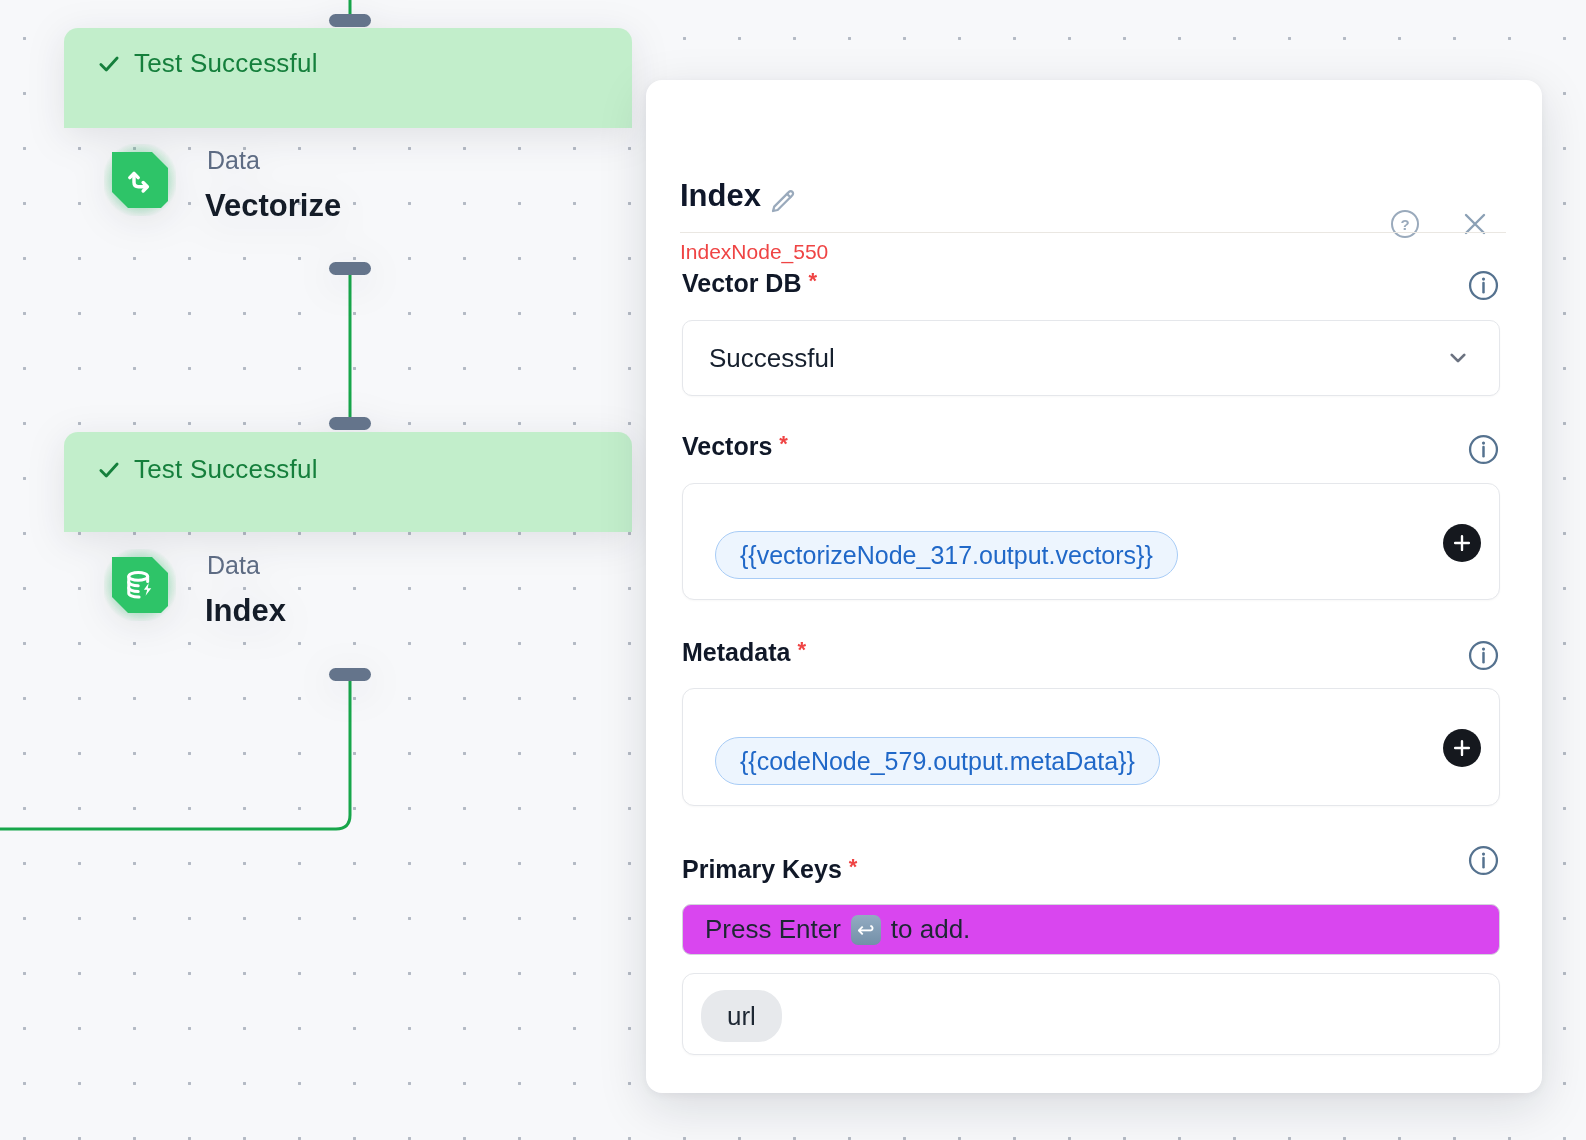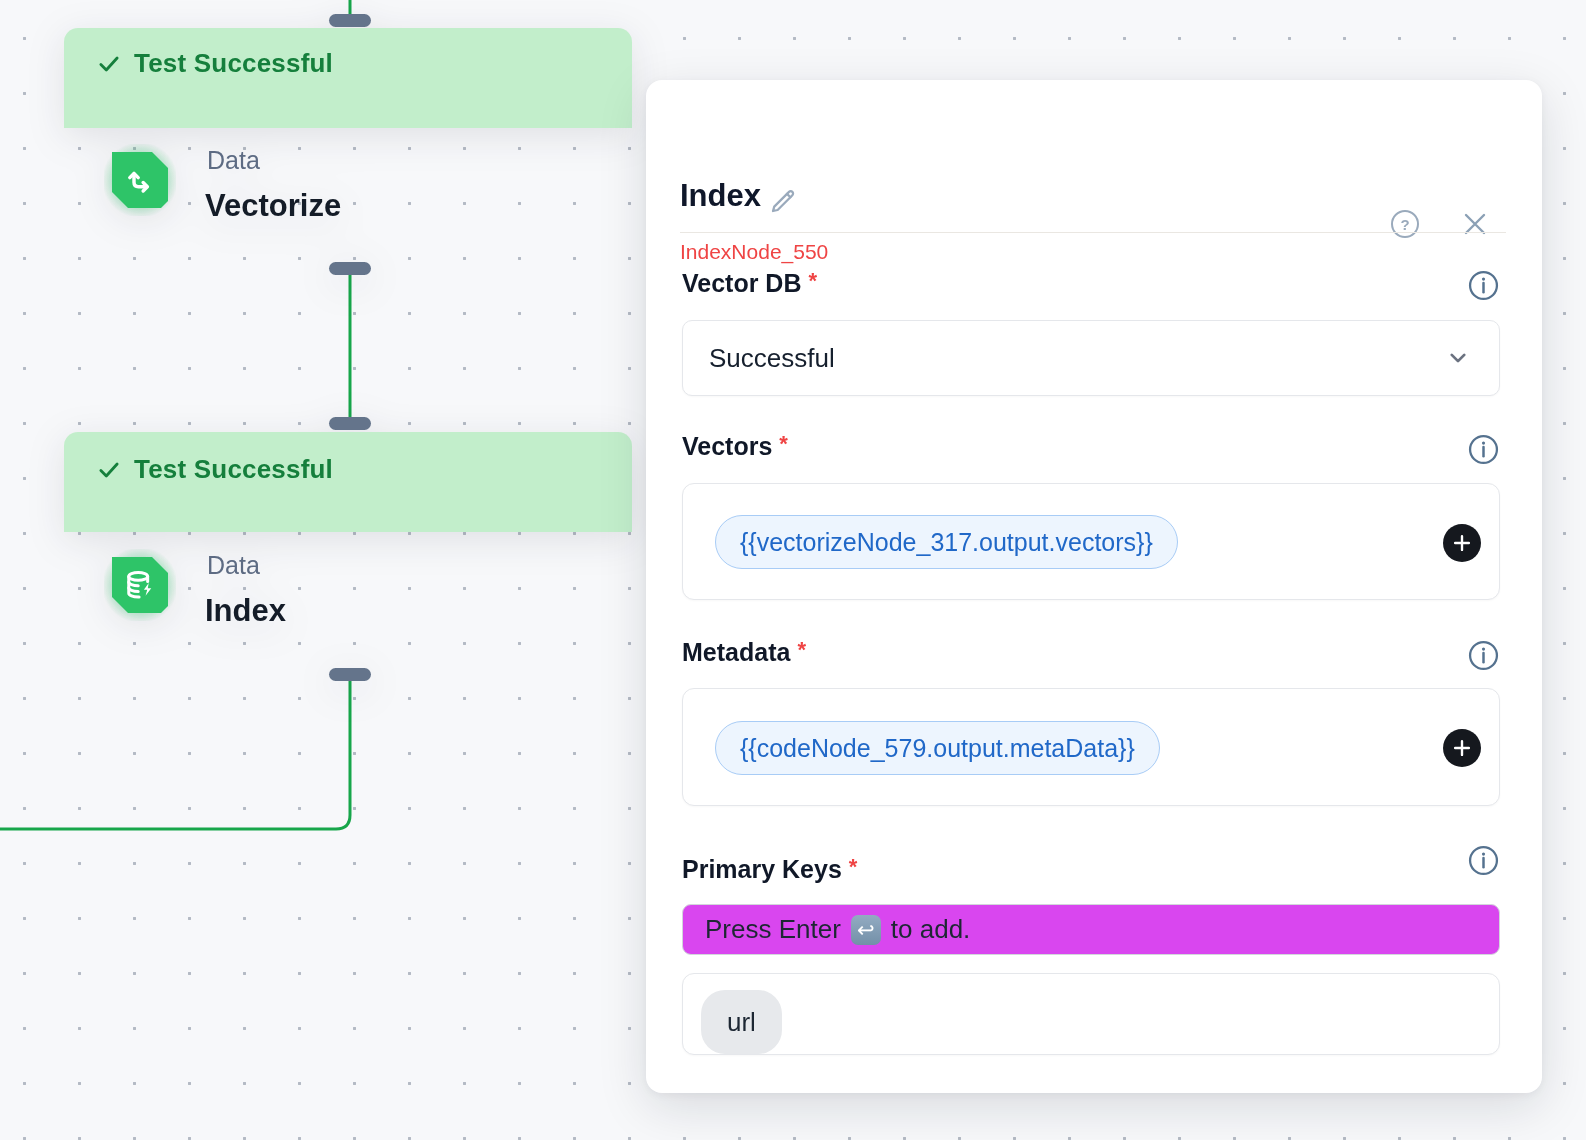--- a/index.html
+++ b/index.html
@@ -13,21 +13,21 @@
   
   .edges{position:absolute;inset:0;z-index:1;pointer-events:none;}
   
   .node{position:absolute;left:64px;width:568px;z-index:2;}
   .node-shadow{filter:drop-shadow(0 8px 18px rgba(15,23,42,.10));}
   .banner{
     position:absolute;left:0;top:0;width:100%;height:100px;
     background:#c2eecb;border-radius:14px 14px 0 0;
   }
   .status-row{position:absolute;left:32px;display:flex;align-items:center;gap:12px;}
-  .status-text{font-size:26px;font-weight:bold;color:#157f3c;letter-spacing:.2px;}
+  .status-text{font-size:26px;font-weight:normal;color:#157f3c;letter-spacing:.2px;}
   .card{
     position:absolute;left:0;background:#ffffff;
     clip-path:polygon(0 0, calc(100% - 30px) 0, 100% 30px, 100% calc(100% - 12px), calc(100% - 12px) 100%, 30px 100%, 0 calc(100% - 30px));
   }
   .card-outer{
     position:absolute;left:0;background:#17a64a;
     clip-path:polygon(0 0, calc(100% - 30px) 0, 100% 30px, 100% calc(100% - 12px), calc(100% - 12px) 100%, 30px 100%, 0 calc(100% - 30px));
   }
   .card-inner{
     position:absolute;inset:2.5px;background:#ffffff;
@@ -68,42 +68,42 @@
     display:flex;align-items:center;justify-content:space-between;
     padding:0 26px;cursor:pointer;box-shadow:0 1px 2px rgba(15,23,42,.03);
   }
   .select-value{font-size:26px;color:#16202e;}
   .fieldbox{
     position:absolute;left:36px;right:42px;box-sizing:border-box;
     border:1px solid #e5e7eb;border-radius:12px;background:#fff;
     box-shadow:0 1px 2px rgba(15,23,42,.03);
   }
   .chip{
-    position:absolute;left:32px;height:54px;display:inline-flex;align-items:center;
+    position:absolute;left:32px;height:48px;display:inline-flex;align-items:center;
     padding:8px 24px;border-radius:27px;background:#edf5fe;border:1.5px solid #a8ccf6;
-    font-size:25px;color:#2068c8;cursor:pointer;box-sizing:border-box;white-space:nowrap;
+    font-size:25px;color:#2068c8;cursor:pointer;box-sizing:border-box;white-space:nowrap;margin-top:16px;
   }
   .plus-btn{
     position:absolute;right:18px;width:38px;height:38px;border-radius:50%;
     background:#15181e;display:flex;align-items:center;justify-content:center;cursor:pointer;
   }
   .ghost-input{
     position:absolute;left:36px;right:42px;height:51px;box-sizing:border-box;
     background:#d946ef;border:1px solid #d2d6db;border-radius:9px;
     display:flex;align-items:center;gap:10px;padding:0 22px;
     font-size:26px;color:#1d2733;cursor:text;
   }
   .return-key{
     display:inline-flex;align-items:center;justify-content:center;
     width:30px;height:30px;border-radius:7px;
     background:linear-gradient(180deg,#93abc2 0%,#7390a8 100%);
     color:#fff;font-size:21px;line-height:1;
   }
   .key-chip{
-    position:absolute;left:18px;height:64px;display:inline-flex;align-items:center;
+    position:absolute;left:18px;height:52px;display:inline-flex;align-items:center;
     padding:0 26px;border-radius:24px;background:#e7e9ec;
     font-size:26px;color:#1d2733;cursor:default;
   }
 </style>
 </head>
 <body>
 
 <div class="stage">
 
   <svg class="edges" width="1586" height="1140">

